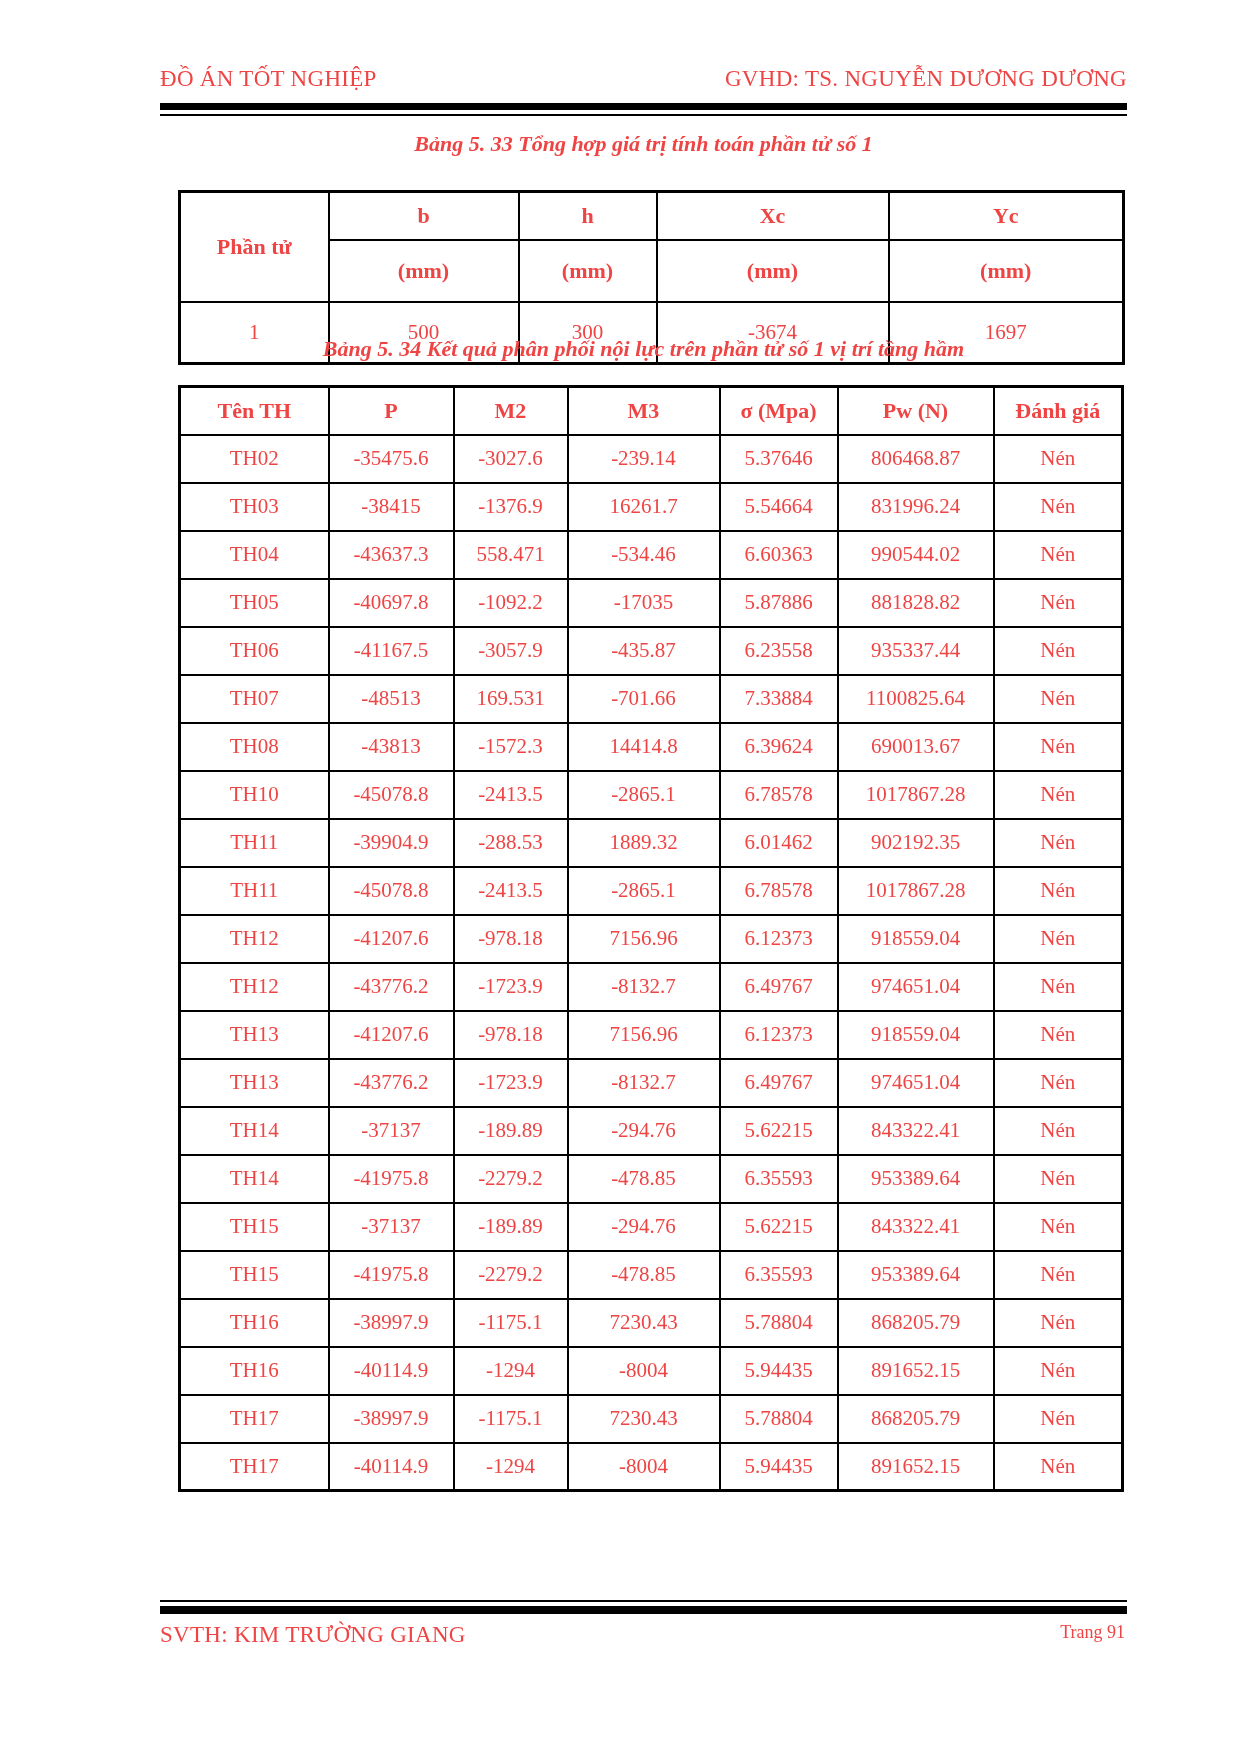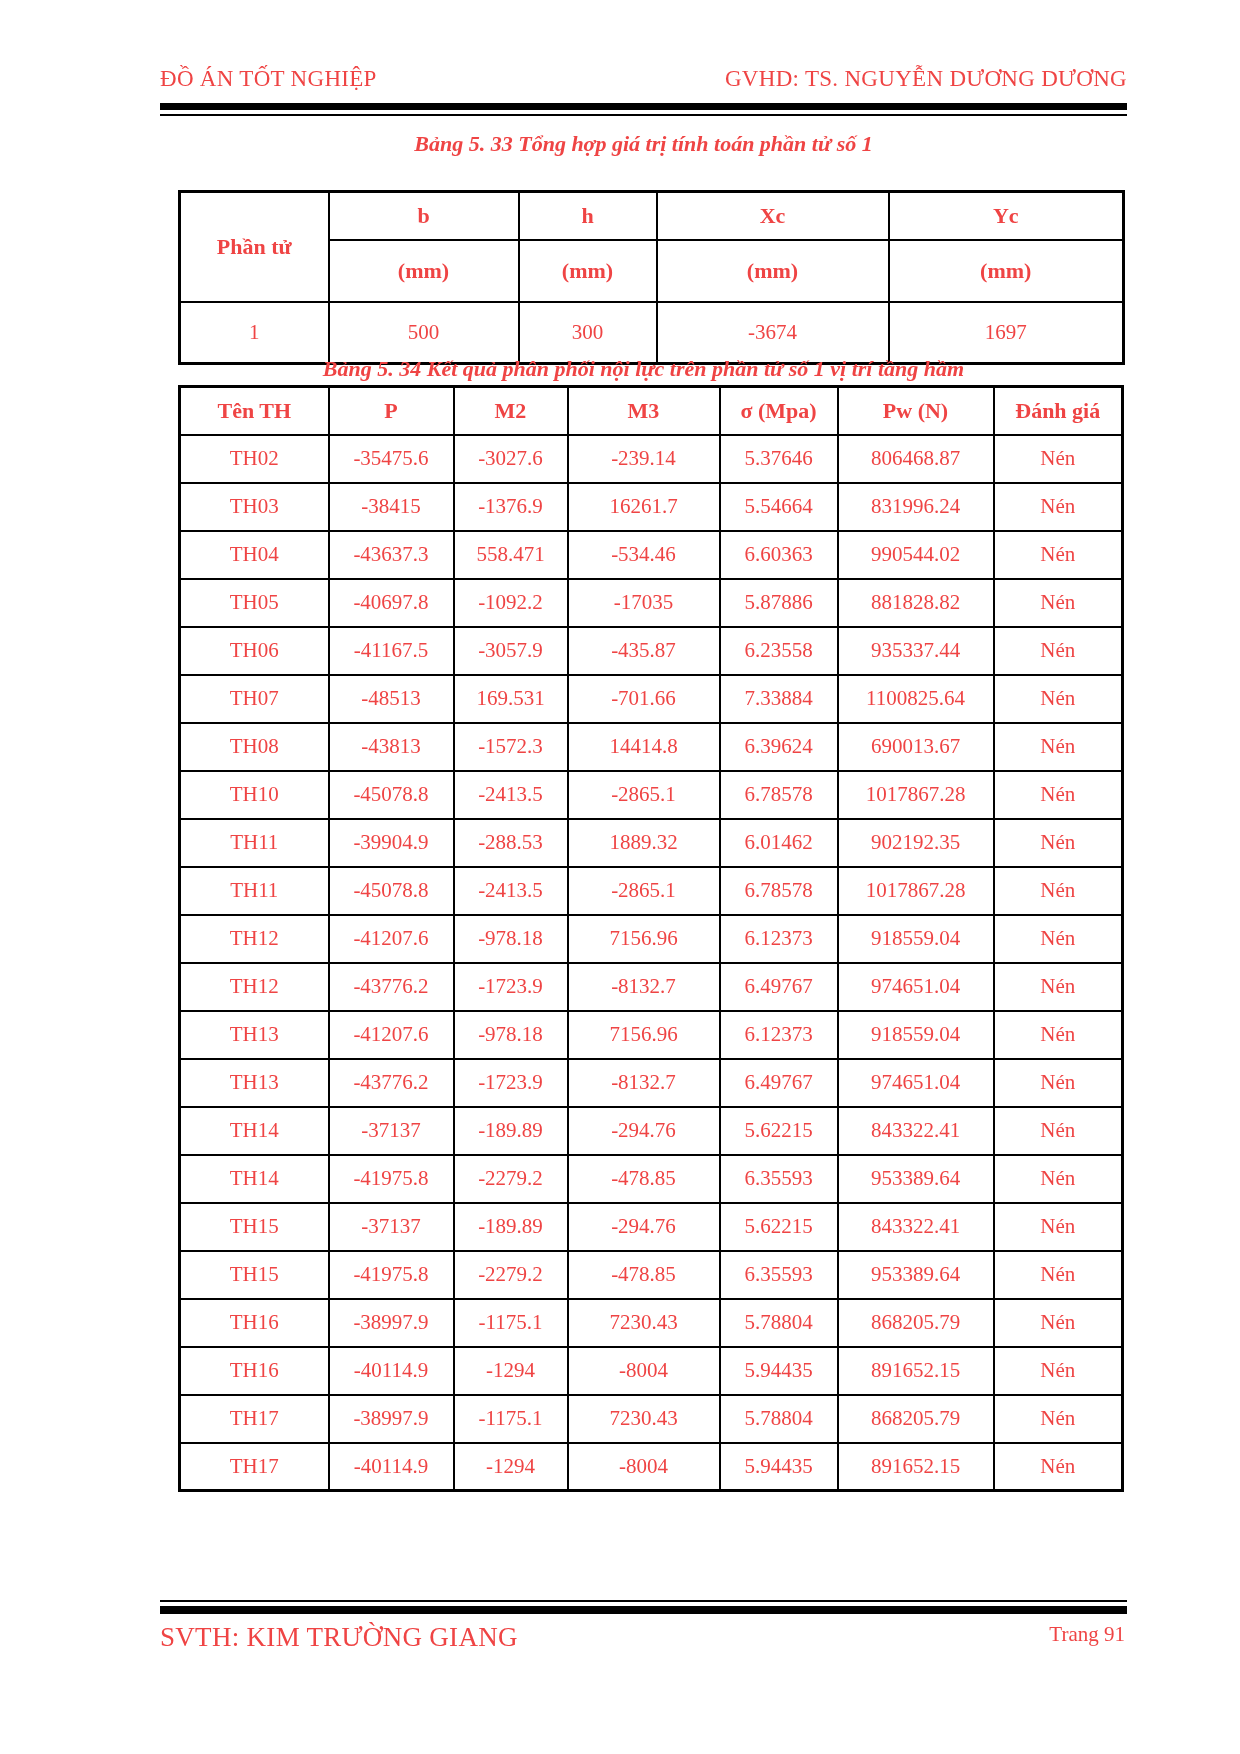--- a/index.html
+++ b/index.html
@@ -17,38 +17,38 @@
   .hdr-right{position:absolute;right:113px;top:66px;font-size:23px;letter-spacing:.3px;}
   .rule{position:absolute;left:160px;width:967px;background:#000;}
   .hdr-rule-thick{top:103px;height:7px;}
   .hdr-rule-thin{top:114px;height:2px;}
   
   .caption{
     position:absolute;left:160px;width:967px;
     text-align:center;font-weight:bold;font-style:italic;font-size:22px;
   }
   .caption-1{top:131px;}
-  .caption-2{top:356px;}
+  .caption-2{top:336px;}
   
   table{border-collapse:collapse;table-layout:fixed;position:absolute;}
   table,td,th{border:2px solid #000;}
   table{border-width:3px;}
   td,th{padding:0;text-align:center;vertical-align:middle;overflow:hidden;}
   th{font-size:22px;font-weight:bold;}
   td{font-size:21px;font-weight:normal;}
   .table-1{left:178px;top:190px;width:944px;}
   .table-1 tr{height:62px;}
   .table-1 tr.t1-top{height:48px;}
   .table-2{left:178px;top:385px;width:943px;}
   .table-2 tr{height:48px;}
   
   .ftr-rule-thin{top:1600px;height:2px;}
   .ftr-rule-thick{top:1606px;height:8px;}
-  .ftr-left{position:absolute;left:160px;top:1622px;font-size:27px;letter-spacing:.3px;}
-  .ftr-right{position:absolute;right:115px;top:1622px;font-size:21px;}
+  .ftr-left{position:absolute;left:160px;top:1622px;font-size:23px;letter-spacing:.3px;}
+  .ftr-right{position:absolute;right:115px;top:1622px;font-size:18px;}
 </style>
 </head>
 <body>
 
 <div class="page">
 
   <div class="hdr-left">ĐỒ ÁN TỐT NGHIỆP</div>
   <div class="hdr-right">GVHD: TS. NGUYỄN DƯƠNG DƯƠNG</div>
   <div class="rule hdr-rule-thick"></div>
   <div class="rule hdr-rule-thin"></div>

